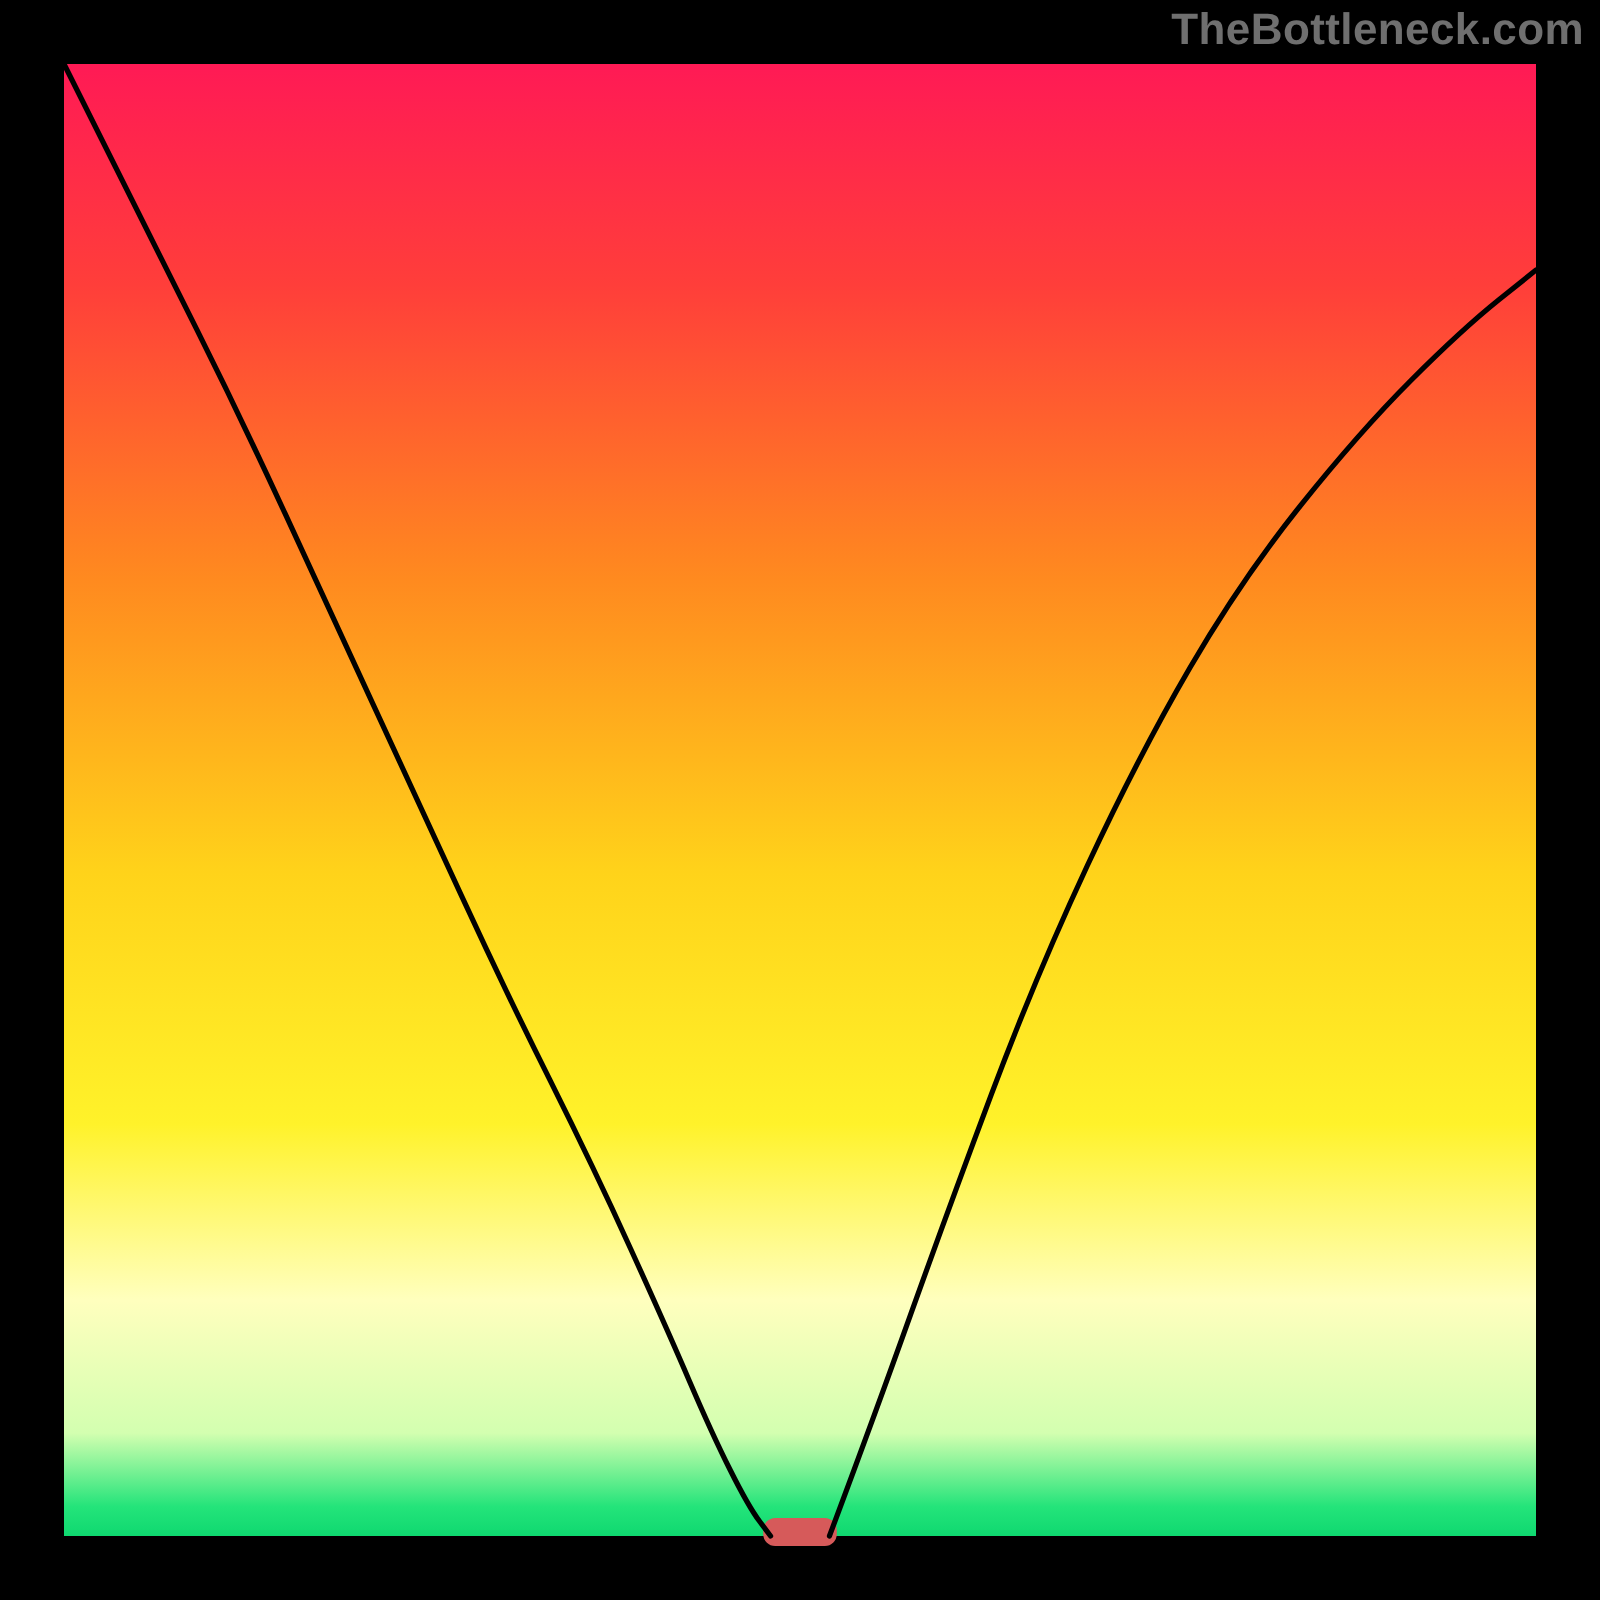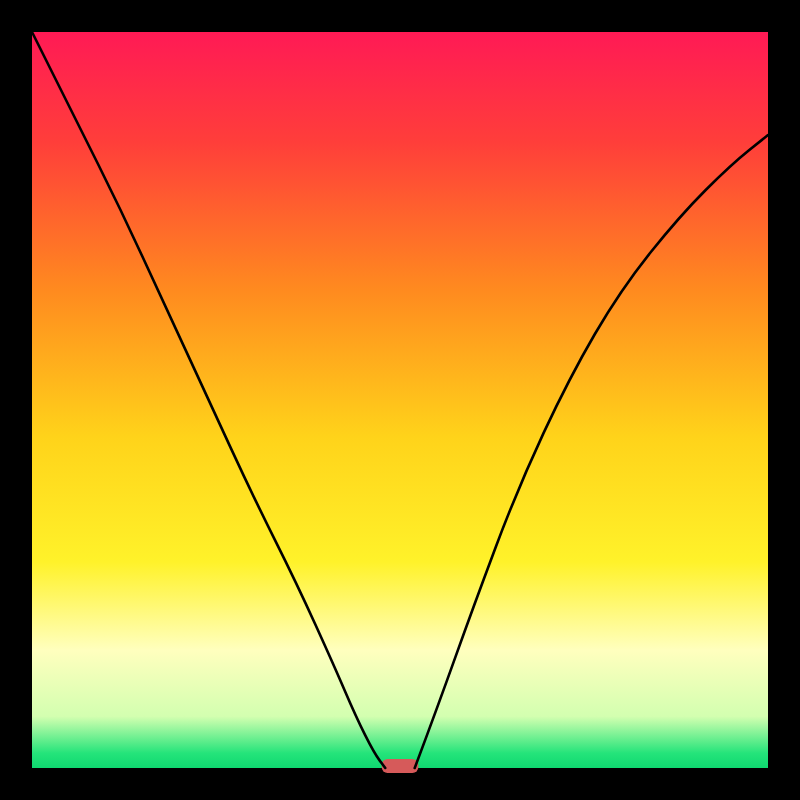--- a/index.html
+++ b/index.html
@@ -48,13 +48,14 @@
           <stop offset="93%" stop-color="#d3ffb0"></stop>
           <stop offset="98%" stop-color="#24e47a"></stop>
           <stop offset="100%" stop-color="#0fd870"></stop>
         </linearGradient>
     </defs>
     <rect id="plot-bg" fill="url(#bg-grad)" x="32" y="32" width="736" height="736"></rect>
     <rect id="marker" rx="6" ry="6" x="381.6" y="759" width="36.800000000000004" height="14" fill="#d65a5a"></rect>
     <path id="curve-left" fill="none" stroke="#000" stroke-width="2.6" stroke-linecap="round" d="M 32 32 Q 76.16 120.32000000000005 98.24 164.48000000000002 Q 120.32 208.64 142.39999999999998 256.48 Q 164.48 304.32 186.56 352.15999999999997 Q 208.64 400 230.71999999999997 447.84000000000003 Q 252.79999999999998 495.68 274.88 539.84 Q 296.96 584 315.36 624.48 Q 333.76 664.96 344.79999999999995 690.72 Q 355.84 716.48 365.03999999999996 734.88 Q 374.24 753.28 379.76 760.64 Q 385.28 768 385.28 768"></path>
     <path id="curve-right" fill="none" stroke="#000" stroke-width="2.6" stroke-linecap="round" d="M 414.72 768 Q 436.8 709.12 455.2 657.6 Q 473.59999999999997 606.08 495.67999999999995 547.2 Q 517.76 488.32 543.52 433.12 Q 569.28 377.91999999999996 595.04 333.76 Q 620.8000000000001 289.59999999999997 650.24 252.79999999999998 Q 679.68 216 705.4399999999999 190.24 Q 731.1999999999999 164.48000000000002 749.5999999999999 149.76 Q 768 135.03999999999996 768 135.03999999999996"></path>
   </svg>
+  <div class="watermark">TheBottleneck.com</div>
 </div>
 
 </body></html>

